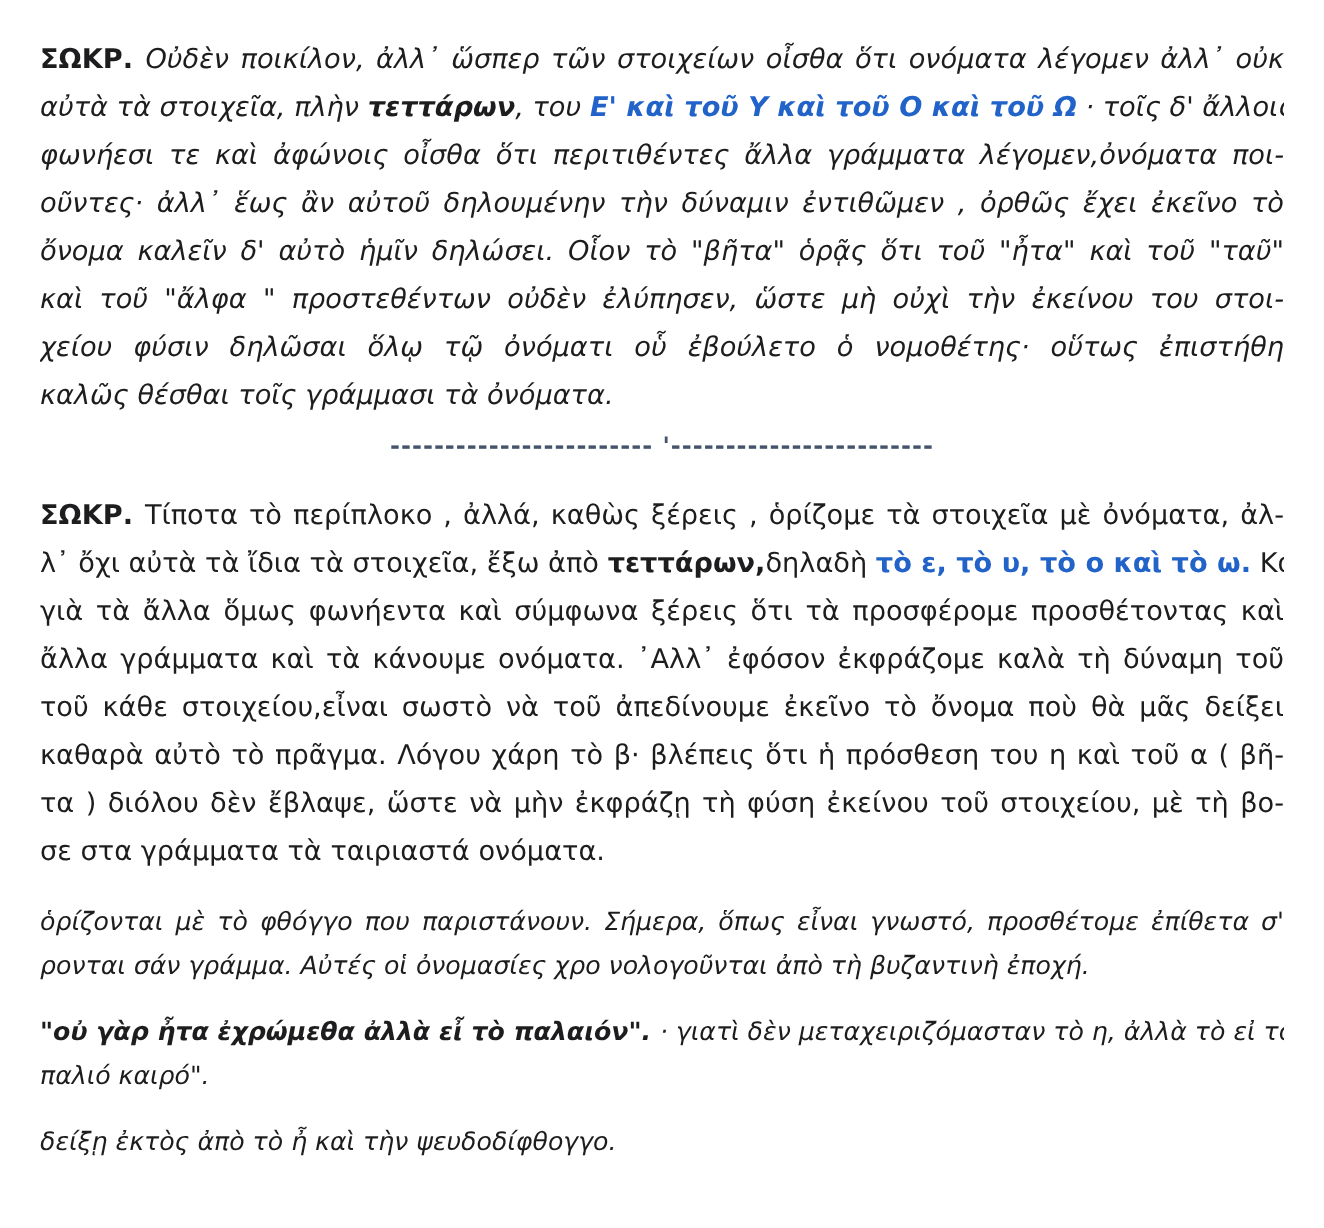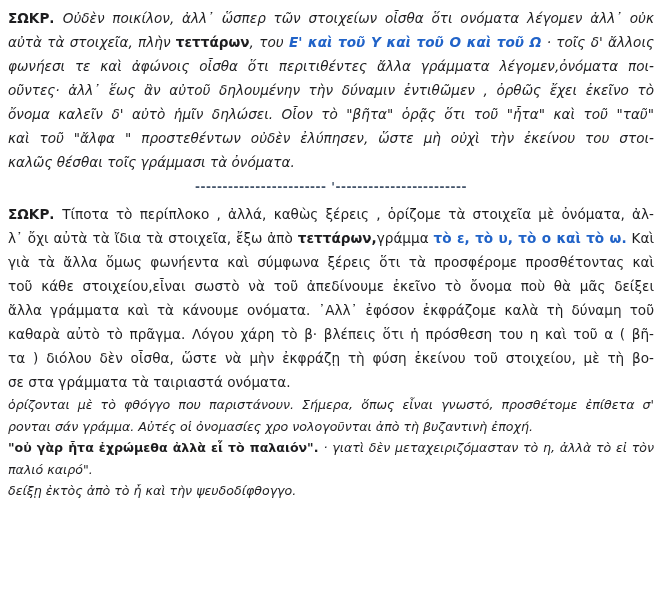--- a/index.html
+++ b/index.html
@@ -12,21 +12,21 @@
   .page{
     width:662px;
     height:614px;
     box-sizing:border-box;
     padding:6px 8px 0 8px;
     background:var(--bg);
     color:var(--ink);
     font-family:"DejaVu Sans", sans-serif;
     overflow:hidden;
   }
-  .block{margin:0;padding:0;}
+  .block{margin:12px;padding:0;}
   .line{
     text-align:justify;
     text-align-last:justify;
     white-space:nowrap;
     overflow:hidden;
   }
   .line.last{
     text-align:left;
     text-align-last:left;
   }
@@ -44,50 +44,51 @@
     color:var(--sep);
     font-size:12px;
     line-height:22px;
     letter-spacing:0.5px;
     margin-bottom:4px;
     font-weight:600;
   }
   
   .s-sp{font-weight:700;font-style:normal;}
   .s-i{font-style:italic;font-weight:400;}
-  .s-bi{font-weight:700;}
+  .s-bi{font-style:italic;font-weight:700;}
   .s-xi{font-style:italic;font-weight:700;color:var(--blue);}
   .s-n{font-style:normal;font-weight:400;text-align:center;}
   .s-b{font-style:normal;font-weight:700;}
   .s-xb{font-style:normal;font-weight:700;color:var(--blue);}
 </style>
 </head>
 <body>
 
 <div class="page">
   <section class="block body first">
       <div class="line"><span class="s-sp">ΣΩΚΡ. </span><span class="s-i">Οὐδὲν ποικίλον,  ἀλλ᾽ ὥσπερ τῶν στοιχείων οἶσθα ὅτι ονόματα λέγομεν ἀλλ᾽ οὐκ</span></div>
       <div class="line"><span class="s-i">αὐτὰ τὰ στοιχεῖα, πλὴν </span><span class="s-bi">τεττάρων</span><span class="s-i">, του </span><span class="s-xi">Ε' καὶ τοῦ Υ καὶ τοῦ Ο καὶ τοῦ Ω</span><span class="s-i"> · τοῖς δ' ἄλλοις</span></div>
       <div class="line"><span class="s-i">φωνήεσι τε καὶ ἀφώνοις οἶσθα ὅτι περιτιθέντες ἄλλα γράμματα λέγομεν,ὀνόματα ποι-</span></div>
       <div class="line"><span class="s-i">οῦντες· ἀλλ᾽ ἕως ἂν αὐτοῦ δηλουμένην τὴν δύναμιν ἐντιθῶμεν , ὀρθῶς ἔχει ἐκεῖνο τὸ</span></div>
       <div class="line"><span class="s-i">ὄνομα καλεῖν δ' αὐτὸ ἡμῖν δηλώσει. Οἷον τὸ "βῆτα" ὁρᾷς ὅτι τοῦ "ἦτα" καὶ τοῦ "ταῦ"</span></div>
       <div class="line"><span class="s-i">καὶ τοῦ "ἄλφα " προστεθέντων οὐδὲν ἐλύπησεν,  ὥστε μὴ οὐχὶ τὴν ἐκείνου του στοι-</span></div>
+      <div class="line"><span class="s-i">χείου φύσιν δηλῶσαι ὅλῳ τῷ ὀνόματι οὗ ἐβούλετο ὁ νομοθέτης· οὕτως ἐπιστήθη</span></div>
       <div class="line last"><span class="s-i">καλῶς θέσθαι τοῖς γράμμασι τὰ ὀνόματα.</span></div>
     </section>
 
   <div class="separator">------------------------ '------------------------</div>
 
   <section class="block body">
       <div class="line"><span class="s-sp">ΣΩΚΡ.  </span><span class="s-n">Τίποτα τὸ περίπλοκο , ἀλλά, καθὼς ξέρεις , ὁρίζομε τὰ στοιχεῖα μὲ ὀνόματα, ἀλ-</span></div>
-      <div class="line"><span class="s-n">λ᾽ ὄχι αὐτὰ τὰ ἴδια τὰ στοιχεῖα, ἔξω ἀπὸ </span><span class="s-b">τεττάρων,</span><span class="s-n">γράμμα </span><span class="s-xb">τὸ ε, τὸ υ, τὸ ο καὶ τὸ ω.</span><span class="s-n"> Καὶ</span></div>
+      <div class="line"><span class="s-n">λ᾽ ὄχι αὐτὰ τὰ ἴδια τὰ στοιχεῖα, ἔξω ἀπὸ </span><span class="s-b">τεττάρων,</span><span class="s-n">δηλαδὴ </span><span class="s-xb">τὸ ε, τὸ υ, τὸ ο καὶ τὸ ω.</span><span class="s-n"> Καὶ</span></div>
       <div class="line"><span class="s-n">γιὰ τὰ ἄλλα ὅμως φωνήεντα καὶ σύμφωνα ξέρεις ὅτι τὰ προσφέρομε προσθέτοντας καὶ</span></div>
+      <div class="line"><span class="s-n">ἄλλα γράμματα  καὶ τὰ κάνουμε ονόματα. ᾽Αλλ᾽ ἐφόσον ἐκφράζομε καλὰ τὴ δύναμη τοῦ</span></div>
       <div class="line"><span class="s-n">τοῦ κάθε στοιχείου,εἶναι σωστὸ νὰ τοῦ ἀπεδίνουμε ἐκεῖνο τὸ ὄνομα ποὺ θὰ μᾶς δείξει</span></div>
-      <div class="line"><span class="s-n">ἄλλα γράμματα  καὶ τὰ κάνουμε ονόματα. ᾽Αλλ᾽ ἐφόσον ἐκφράζομε καλὰ τὴ δύναμη τοῦ</span></div>
       <div class="line"><span class="s-n">καθαρὰ αὐτὸ τὸ πρᾶγμα. Λόγου χάρη τὸ β· βλέπεις ὅτι ἡ πρόσθεση του η καὶ τοῦ α ( βῆ-</span></div>
-      <div class="line"><span class="s-n">τα ) διόλου δὲν οἶσθα, ὥστε νὰ μὴν ἐκφράζῃ τὴ φύση ἐκείνου τοῦ στοιχείου, μὲ τὴ βο-</span></div>
+      <div class="line"><span class="s-n">τα ) διόλου δὲν ἔβλαψε, ὥστε νὰ μὴν ἐκφράζῃ τὴ φύση ἐκείνου τοῦ στοιχείου, μὲ τὴ βο-</span></div>
       <div class="line last"><span class="s-n">σε στα γράμματα τὰ ταιριαστά ονόματα.</span></div>
     </section>
 
   <section class="block fn">
       <div class="line"><span class="s-i">ὁρίζονται μὲ τὸ φθόγγο που παριστάνουν. Σήμερα, ὅπως εἶναι γνωστό, προσθέτομε ἐπίθετα σ'</span></div>
       <div class="line last"><span class="s-i">ρονται σάν γράμμα. Αὐτές οἱ ὀνομασίες χρο νολογοῦνται ἀπὸ τὴ βυζαντινὴ  ἐποχή.</span></div>
     </section>
 
   <section class="block fn">
       <div class="line"><span class="s-bi">"οὐ γὰρ ἦτα ἐχρώμεθα  ἀλλὰ εἶ τὸ παλαιόν". </span><span class="s-i"> · γιατὶ δὲν μεταχειριζόμασταν  τὸ η, ἀλλὰ τὸ εἰ τὸν</span></div>

